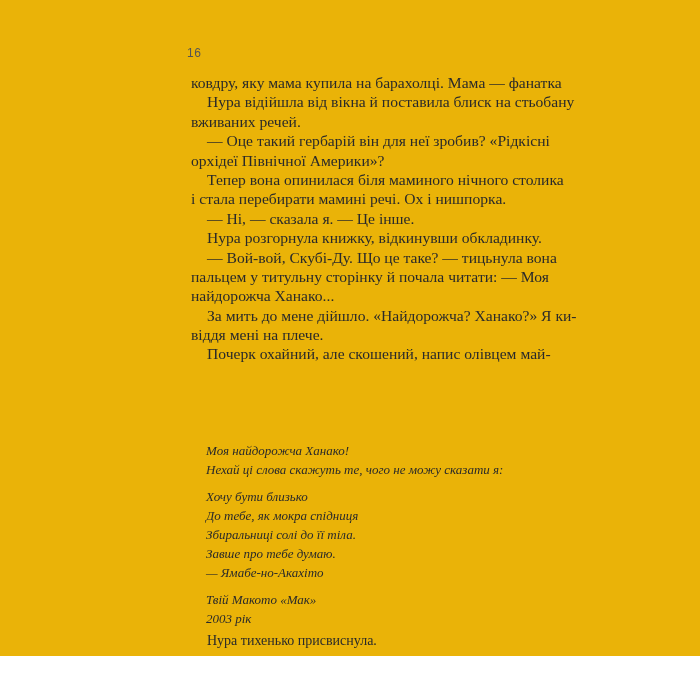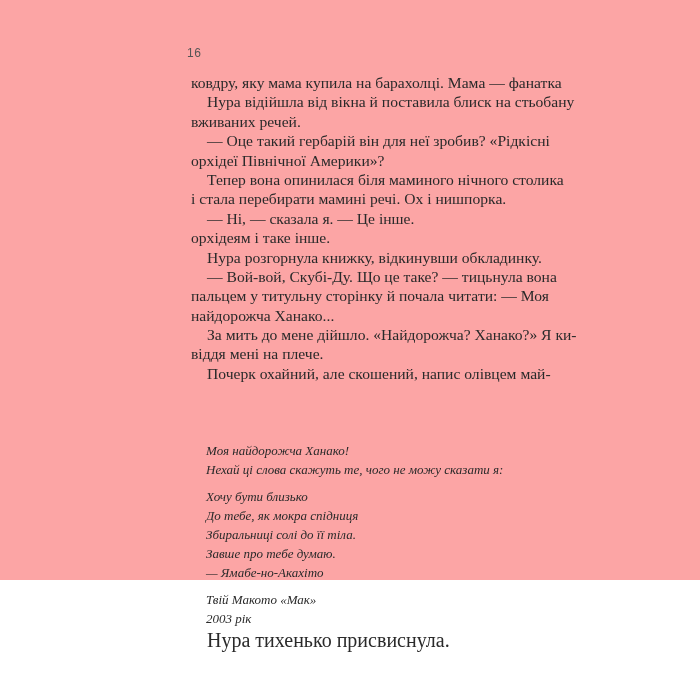--- a/index.html
+++ b/index.html
@@ -9,22 +9,22 @@
     }
     body {
       width: 700px;
       height: 700px;
       position: relative;
       overflow: hidden;
     }
     .page {
       position: absolute;
       left: 0; top: 0;
-      width: 700px; height: 580px;
-      background: #fca5a5;
+      width: 700px; height: 656px;
+      background: #eab308;
     }
     .page-number {
       position: absolute;
       left: 187px;
       top: 46px;
       font-family: "Liberation Sans", "DejaVu Sans", sans-serif;
       font-size: 12px;
       color: #555555;
       letter-spacing: 0.5px;
     }
@@ -68,21 +68,21 @@
       height: 19px;
     }
     .letter .gap {
       height: 8px;
     }
     .closing {
       position: absolute;
       left: 207px;
       top: 631px;
       font-family: "Liberation Serif", "DejaVu Serif", serif;
-      font-size: 20px;
+      font-size: 14px;
       line-height: 19.4px;
       color: #2a2a2a;
       white-space: nowrap;
     }
   </style>
 </head>
 <body>
 
 <div class="page">
 
@@ -90,21 +90,20 @@
 
   <div class="body-text">
     <span class="line">ковдру, яку мама купила на барахолці. Мама — фанатка</span>
     <span class="line indent">Нура відійшла від вікна й поставила блиск на стьобану</span>
     <span class="line last">вживаних речей.</span>
     <span class="line indent">— Оце такий гербарій він для неї зробив? «Рідкісні</span>
     <span class="line last">орхідеї Північної Америки»?</span>
     <span class="line indent">Тепер вона опинилася біля маминого нічного столика</span>
     <span class="line last">і стала перебирати мамині речі. Ох і нишпорка.</span>
     <span class="line indent last">— Ні, — сказала я. — Це інше.</span>
-    <span class="line last">орхідеям і таке інше.</span>
     <span class="line indent last">Нура розгорнула книжку, відкинувши обкладинку.</span>
     <span class="line indent">— Вой-вой, Скубі-Ду. Що це таке? — тицьнула вона</span>
     <span class="line">пальцем у титульну сторінку й почала читати: — Моя</span>
     <span class="line last">найдорожча Ханако...</span>
     <span class="line indent">За мить до мене дійшло. «Найдорожча? Ханако?» Я ки-</span>
     <span class="line last">віддя мені на плече.</span>
     <span class="line indent">Почерк охайний, але скошений, напис олівцем май-</span>
   </div>
 
   <div class="letter">

